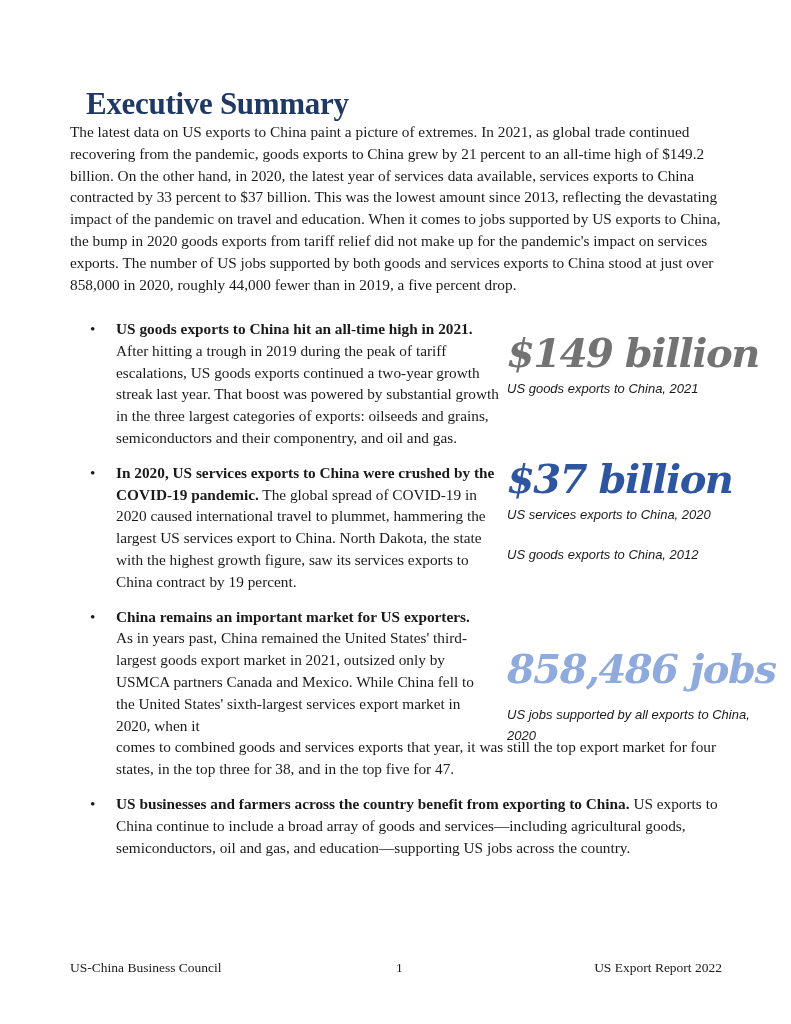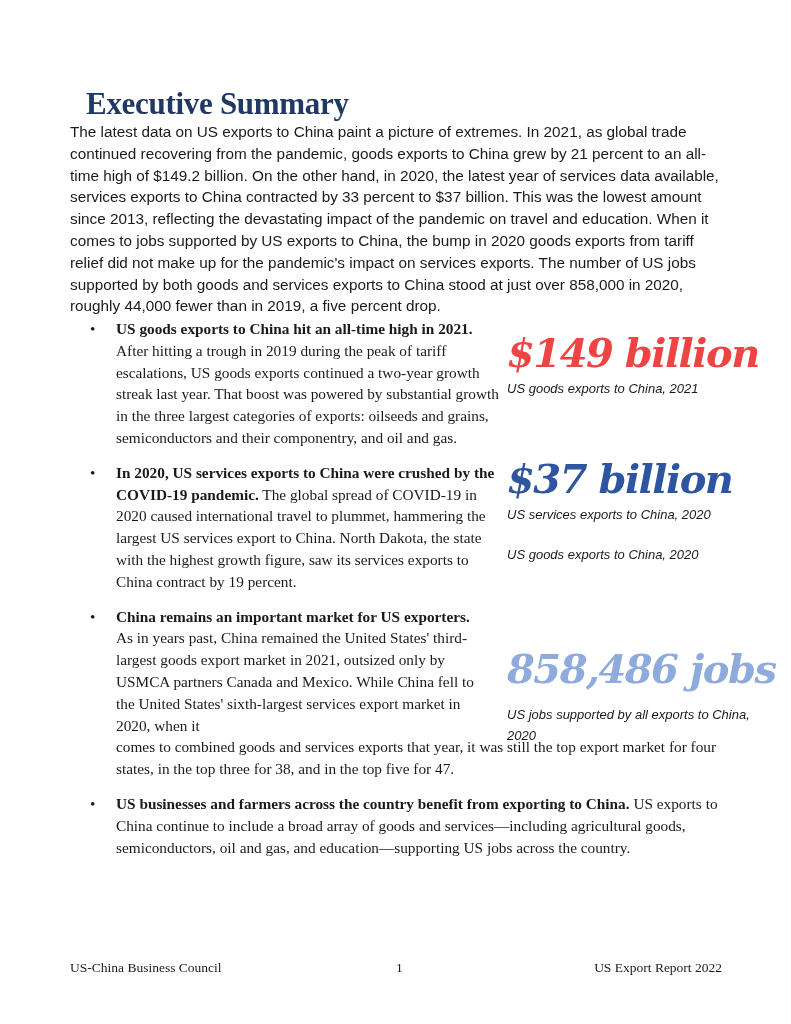--- a/index.html
+++ b/index.html
@@ -3,21 +3,21 @@
   <meta charset="utf-8">
   <style>
     html, body { margin: 0; padding: 0; background: #ffffff; }
     body { width: 791px; height: 1024px; position: relative; overflow: hidden;
       font-family: "DejaVu Serif", "Liberation Serif", serif; color: #1a1a1a; }
     .page { position: absolute; left: 0; top: 0; width: 791px; height: 1024px; }
     .title { position: absolute; left: 70px; top: 70px; margin: 16px;
       font-family: "Liberation Serif", serif; font-weight: bold; font-size: 31px;
       color: #203864; letter-spacing: -0.3px; }
     .intro { position: absolute; left: 70px; top: 121px; width: 660px; margin: 0;
-      font-family: Liberation Sans, sans-serif; font-size: 15.3px; line-height: 21.8px; color: #1a1a1a; }
+      font-family: Liberation Serif, serif; font-size: 15.3px; line-height: 21.8px; color: #1a1a1a; }
     .bullets { position: absolute; left: 88px; top: 318px; width: 640px; margin: 0; padding: 0; list-style: none;
       font-family: "Liberation Serif", serif; font-size: 15.3px; line-height: 21.8px; }
     .bullets li { position: relative; padding-left: 28px; margin-bottom: 13px; }
     .bullets li .dot { position: absolute; left: 2px; top: 0; }
     .bullets li b { font-weight: bold; }
     .b1 { width: 390px; }
     .b2 { width: 390px; }
     .b3 .narrow { display: block; width: 370px; }
     .stats { position: absolute; left: 507px; top: 330px; width: 270px; }
     .stat { position: absolute; left: 0; width: 270px; }
@@ -55,29 +55,29 @@
       <span>comes to combined goods and services exports that year, it was still the top export market for four states, in the top three for 38, and in the top five for 47.</span>
     </li>
     <li class="b4">
       <span class="dot">•</span>
       <b>US businesses and farmers across the country benefit from exporting to China.</b><span> US exports to China continue to include a broad array of goods and services—including agricultural goods, semiconductors, oil and gas, and education—supporting US jobs across the country.</span>
     </li>
   </ul>
 
   <div class="stats">
     <div class="stat s1">
-      <div class="stat-value" style="color: #ef4444;">$149 billion</div>
+      <div class="stat-value" style="color: #737373;">$149 billion</div>
       <div class="stat-caption">US goods exports to China, 2021</div>
     </div>
     <div class="stat s2">
       <div class="stat-value" style="color: rgb(46, 86, 160);">$37 billion</div>
       <div class="stat-caption">US services exports to China, 2020</div>
     </div>
     <div class="stat s3">
-      <div class="stat-caption">US goods exports to China, 2020</div>
+      <div class="stat-caption">US goods exports to China, 2012</div>
     </div>
     <div class="stat s4">
       <div class="stat-value" style="color: rgb(143, 170, 220);">858,486 jobs</div>
       <div class="stat-caption">US jobs supported by all exports to China, 2020</div>
     </div>
   </div>
 
   <div class="footer">
     <span class="left">US-China Business Council</span>
     <span class="center">1</span>

